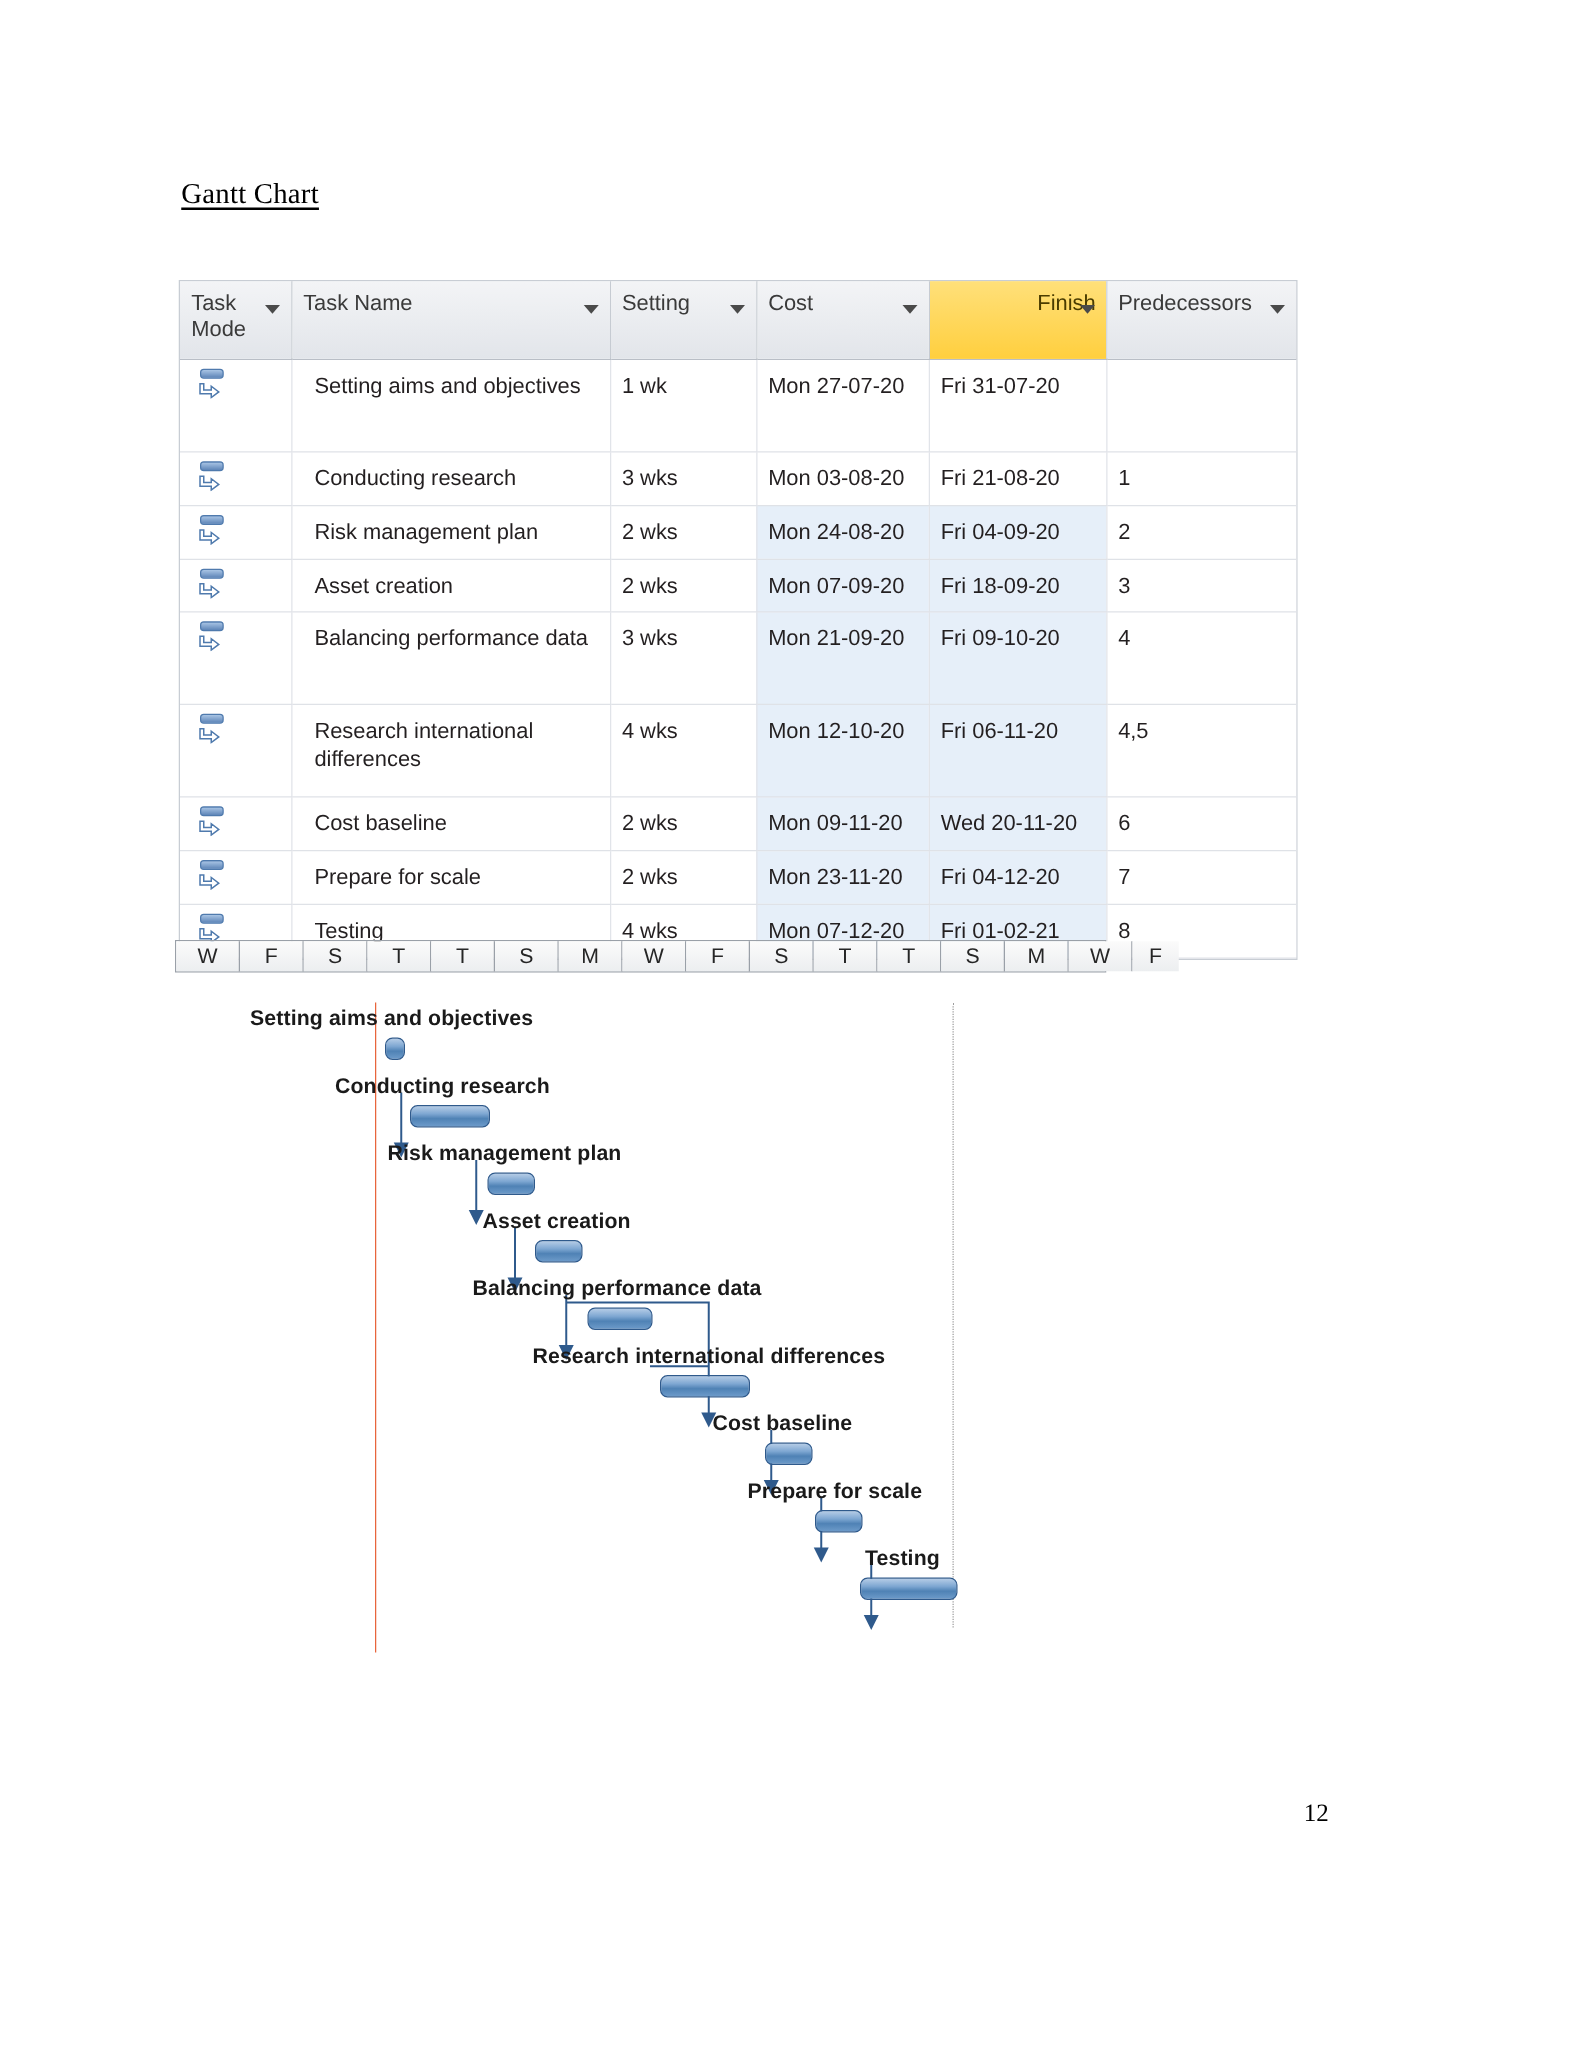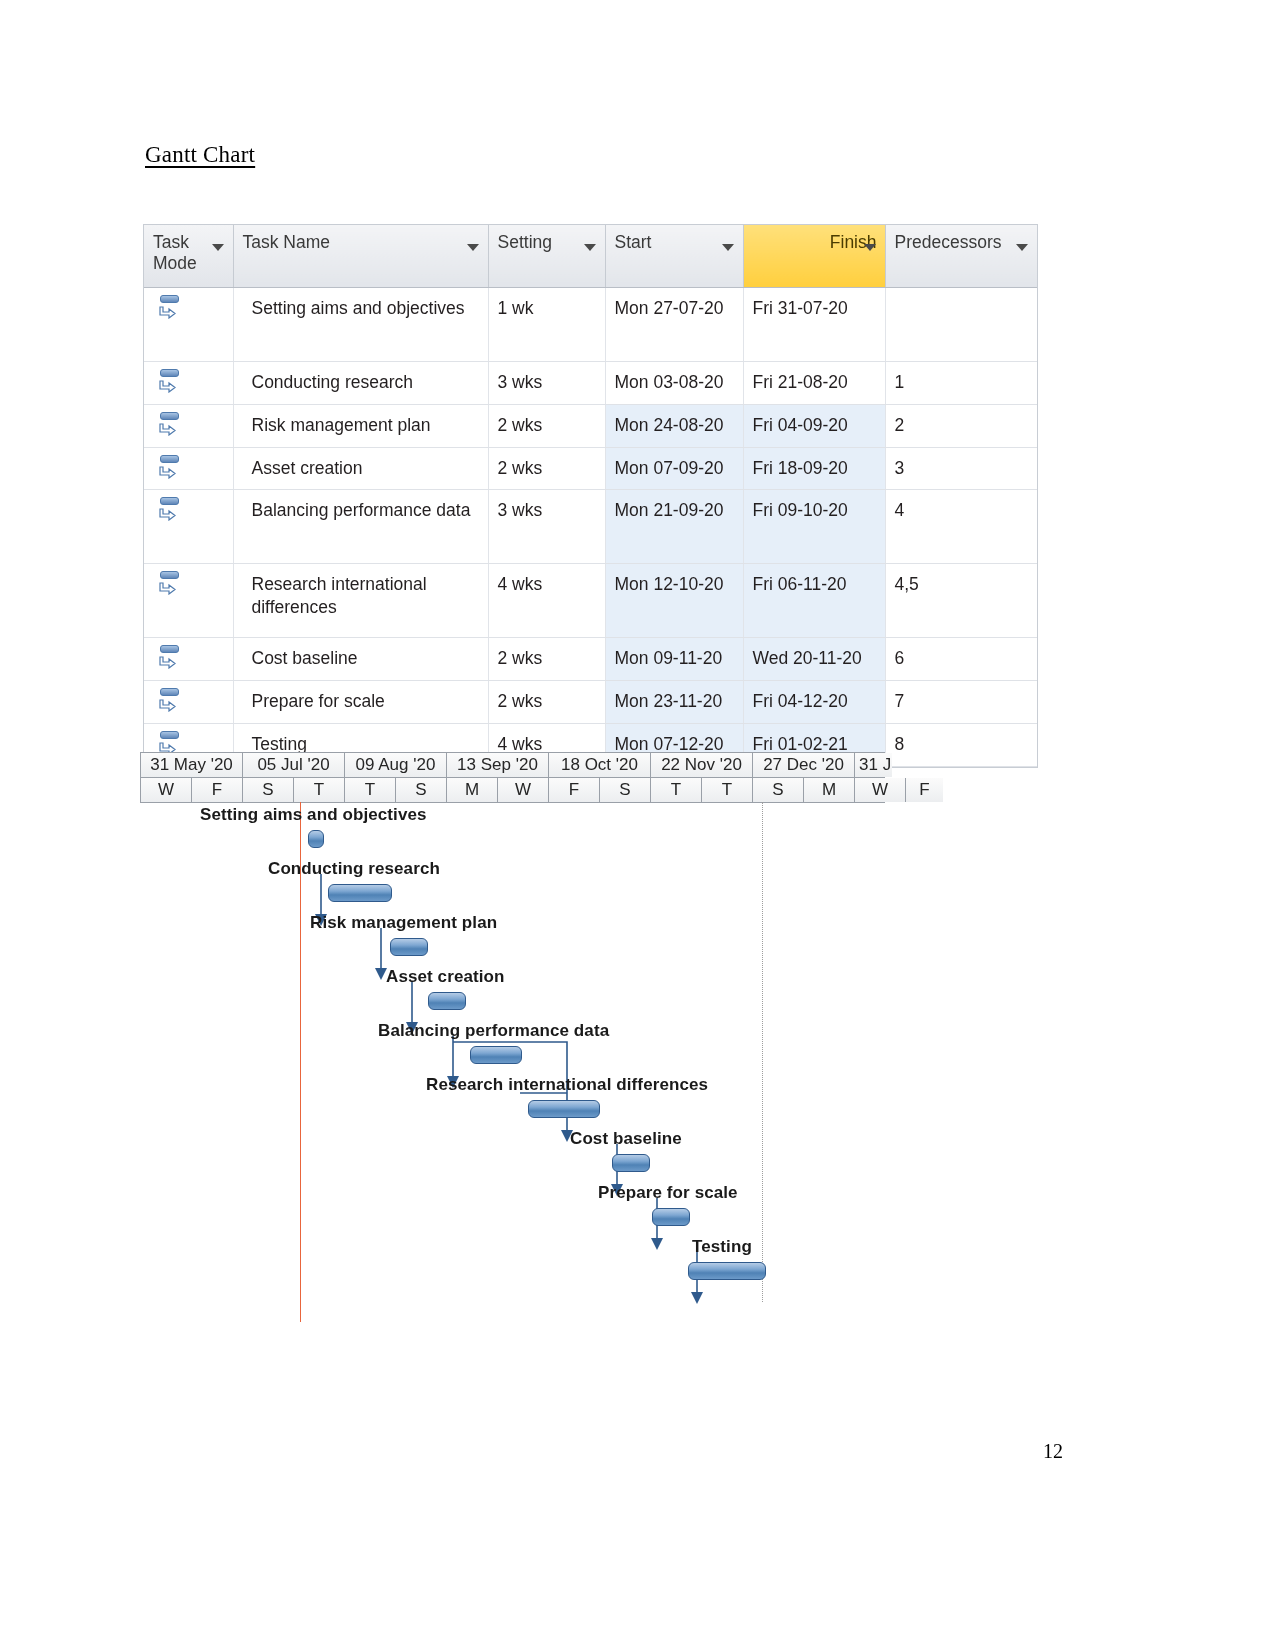--- a/index.html
+++ b/index.html
@@ -223,21 +223,21 @@
           </th>
           <th>
             <span class="hdr-label">Task Name</span>
             <span class="hdr-arrow"></span>
           </th>
           <th>
             <span class="hdr-label">Setting</span>
             <span class="hdr-arrow"></span>
           </th>
           <th>
-            <span class="hdr-label">Start</span>
+            <span class="hdr-label">Cost</span>
             <span class="hdr-arrow"></span>
           </th>
           <th class="finish-col">
             <span class="hdr-label">Finish</span>
             <span class="hdr-arrow"></span>
           </th>
           <th>
             <span class="hdr-label">Predecessors</span>
             <span class="hdr-arrow"></span>
           </th>
@@ -378,30 +378,20 @@
             <td class="hl">Mon 07-12-20</td>
             <td class="hl">Fri 01-02-21</td>
             <td>8</td>
           </tr>
         </tbody>
     </table>
   </div>
 
   <div class="gantt">
 
-    <div class="tl-row months">
-        <div class="tl-cell">31 May '20</div>
-        <div class="tl-cell">05 Jul '20</div>
-        <div class="tl-cell">09 Aug '20</div>
-        <div class="tl-cell">13 Sep '20</div>
-        <div class="tl-cell">18 Oct '20</div>
-        <div class="tl-cell">22 Nov '20</div>
-        <div class="tl-cell">27 Dec '20</div>
-        <div class="tl-cell partial">31 J</div>
-      </div>
     <div class="tl-row days">
         <div class="tl-cell">W</div>
         <div class="tl-cell">F</div>
         <div class="tl-cell">S</div>
         <div class="tl-cell">T</div>
         <div class="tl-cell">T</div>
         <div class="tl-cell">S</div>
         <div class="tl-cell">M</div>
         <div class="tl-cell">W</div>
         <div class="tl-cell">F</div>

